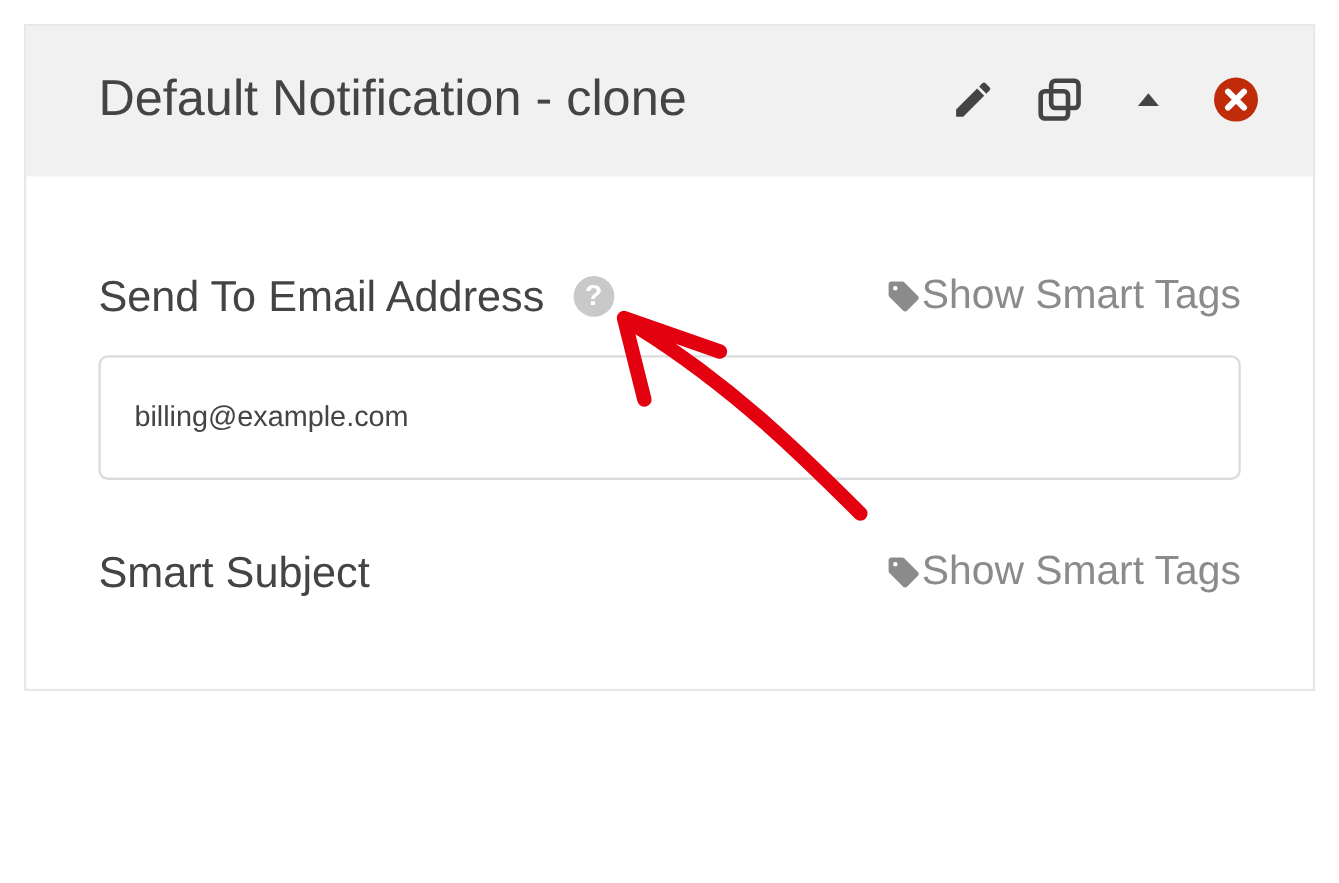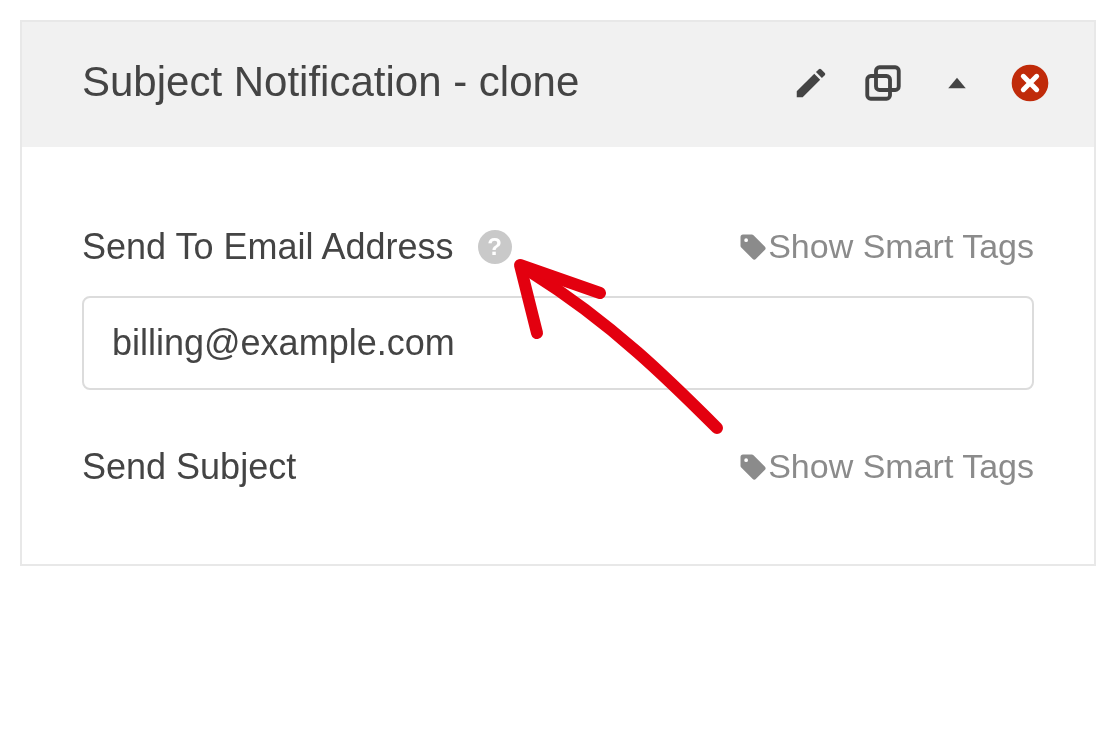--- a/index.html
+++ b/index.html
@@ -83,38 +83,38 @@
       align-items: center;
       color: #8b8b8b;
       font-size: 34px;
       cursor: pointer;
     }
     .smart-tags-link svg { flex: 0 0 auto; }
     .text-input {
       width: 100%;
       border: 2px solid #dcdcdc;
       border-radius: 8px;
-      padding: 24px 28px;
-      font-size: 36px;
+      padding: 36px 28px;
+      font-size: 24px;
       color: #444;
       font-family: inherit;
       background: #fff;
     }
     .annotation-arrow {
       position: absolute;
       pointer-events: none;
     }
   </style>
 </head>
 <body>
 
 <div class="panel">
 
   <div class="panel-header">
-    <div class="panel-title">Subject Notification - clone</div>
+    <div class="panel-title">Default Notification - clone</div>
     <div class="panel-actions">
 
       <button class="action-btn">
         <svg width="38" height="38" viewBox="0 0 24 24">
           <path fill="#444" d="M3 17.25V21h3.75L17.81 9.94l-3.75-3.75L3 17.25zM20.71 7.04a1 1 0 0 0 0-1.41l-2.34-2.34a1 1 0 0 0-1.41 0l-1.83 1.83 3.75 3.75 1.83-1.83z"></path>
         </svg>
       </button>
 
       <button class="action-btn">
         <svg width="42" height="42" viewBox="0 0 24 24">
@@ -153,21 +153,21 @@
           </svg>
           <span>Show Smart Tags</span>
         </span>
       </div>
       <input type="text" class="text-input" value="billing@example.com" style="">
     </div>
 
     <div class="field-group">
       <div class="field-label-row">
         <div class="field-label-left">
-          <span class="field-label">Send Subject</span>
+          <span class="field-label">Smart Subject</span>
         </div>
         <span class="smart-tags-link">
           <svg width="30" height="30" viewBox="0 0 24 24">
             <path fill="#8b8b8b" d="M21.41 11.58l-9-9A2 2 0 0 0 11 2H4a2 2 0 0 0-2 2v7a2 2 0 0 0 .59 1.41l9 9a2 2 0 0 0 2.83 0l7-7a2 2 0 0 0-.01-2.83zM6.5 8A1.5 1.5 0 1 1 8 6.5 1.5 1.5 0 0 1 6.5 8z"></path>
           </svg>
           <span>Show Smart Tags</span>
         </span>
       </div>
     </div>
 

